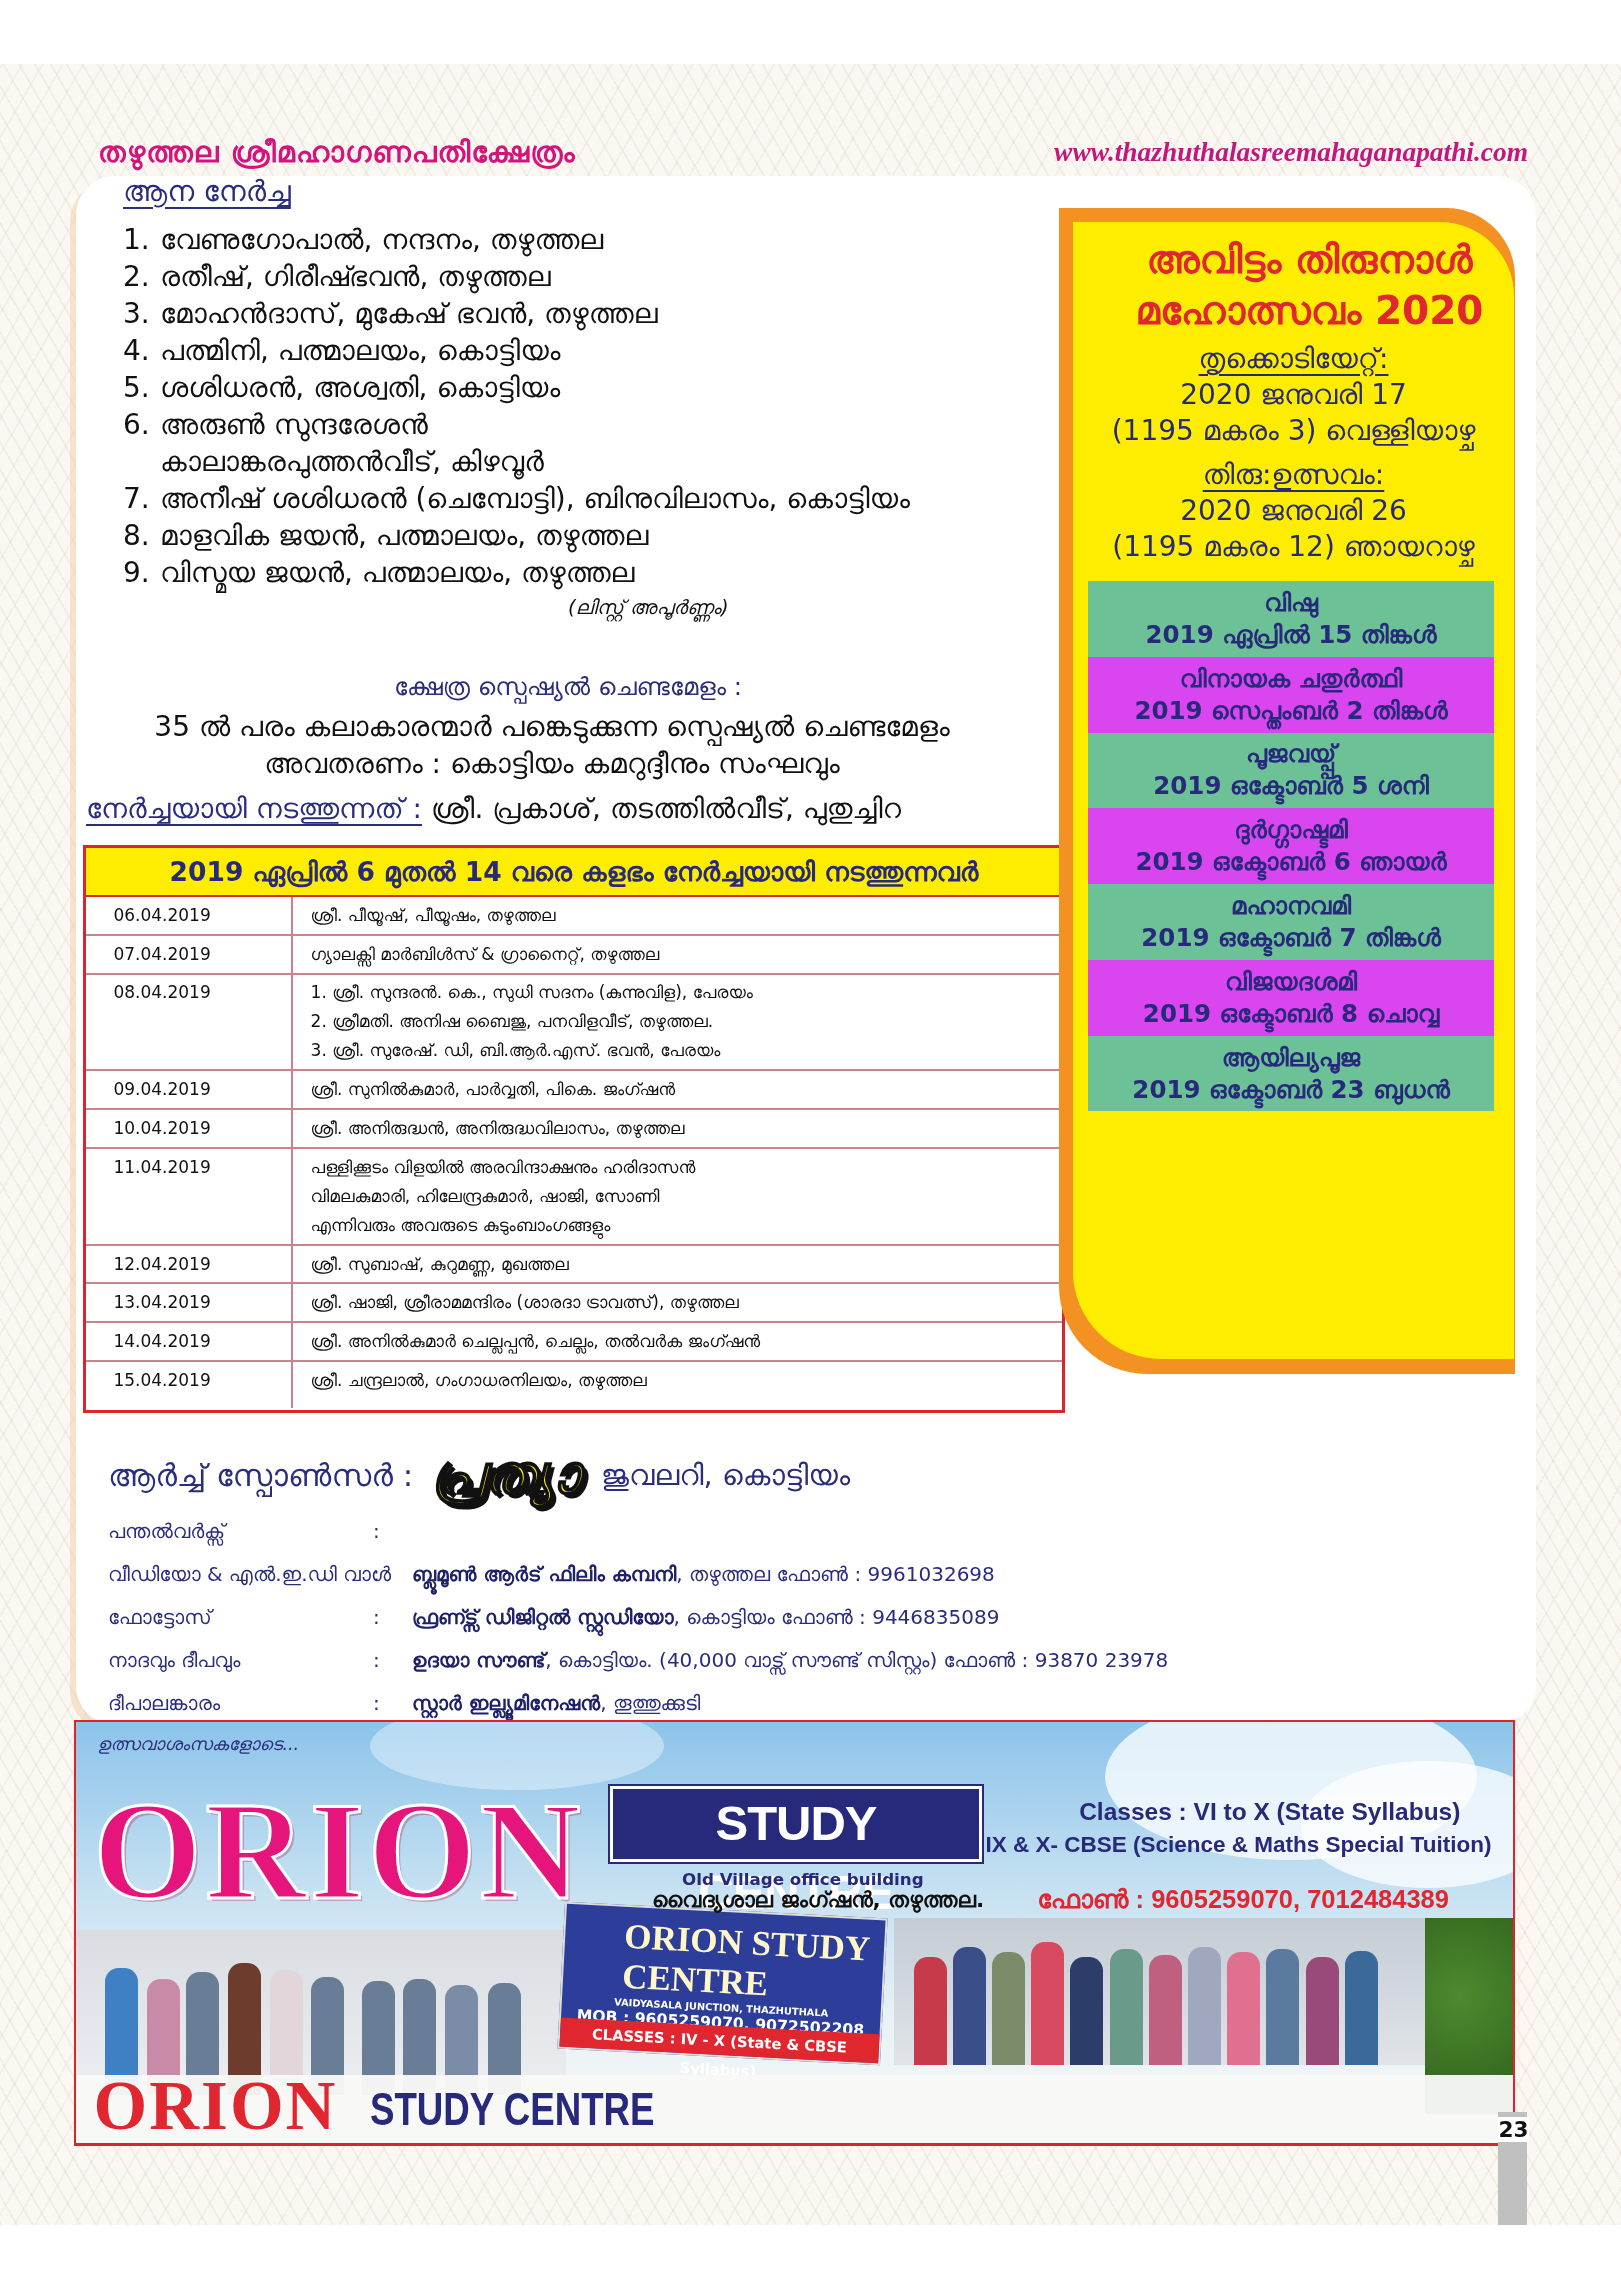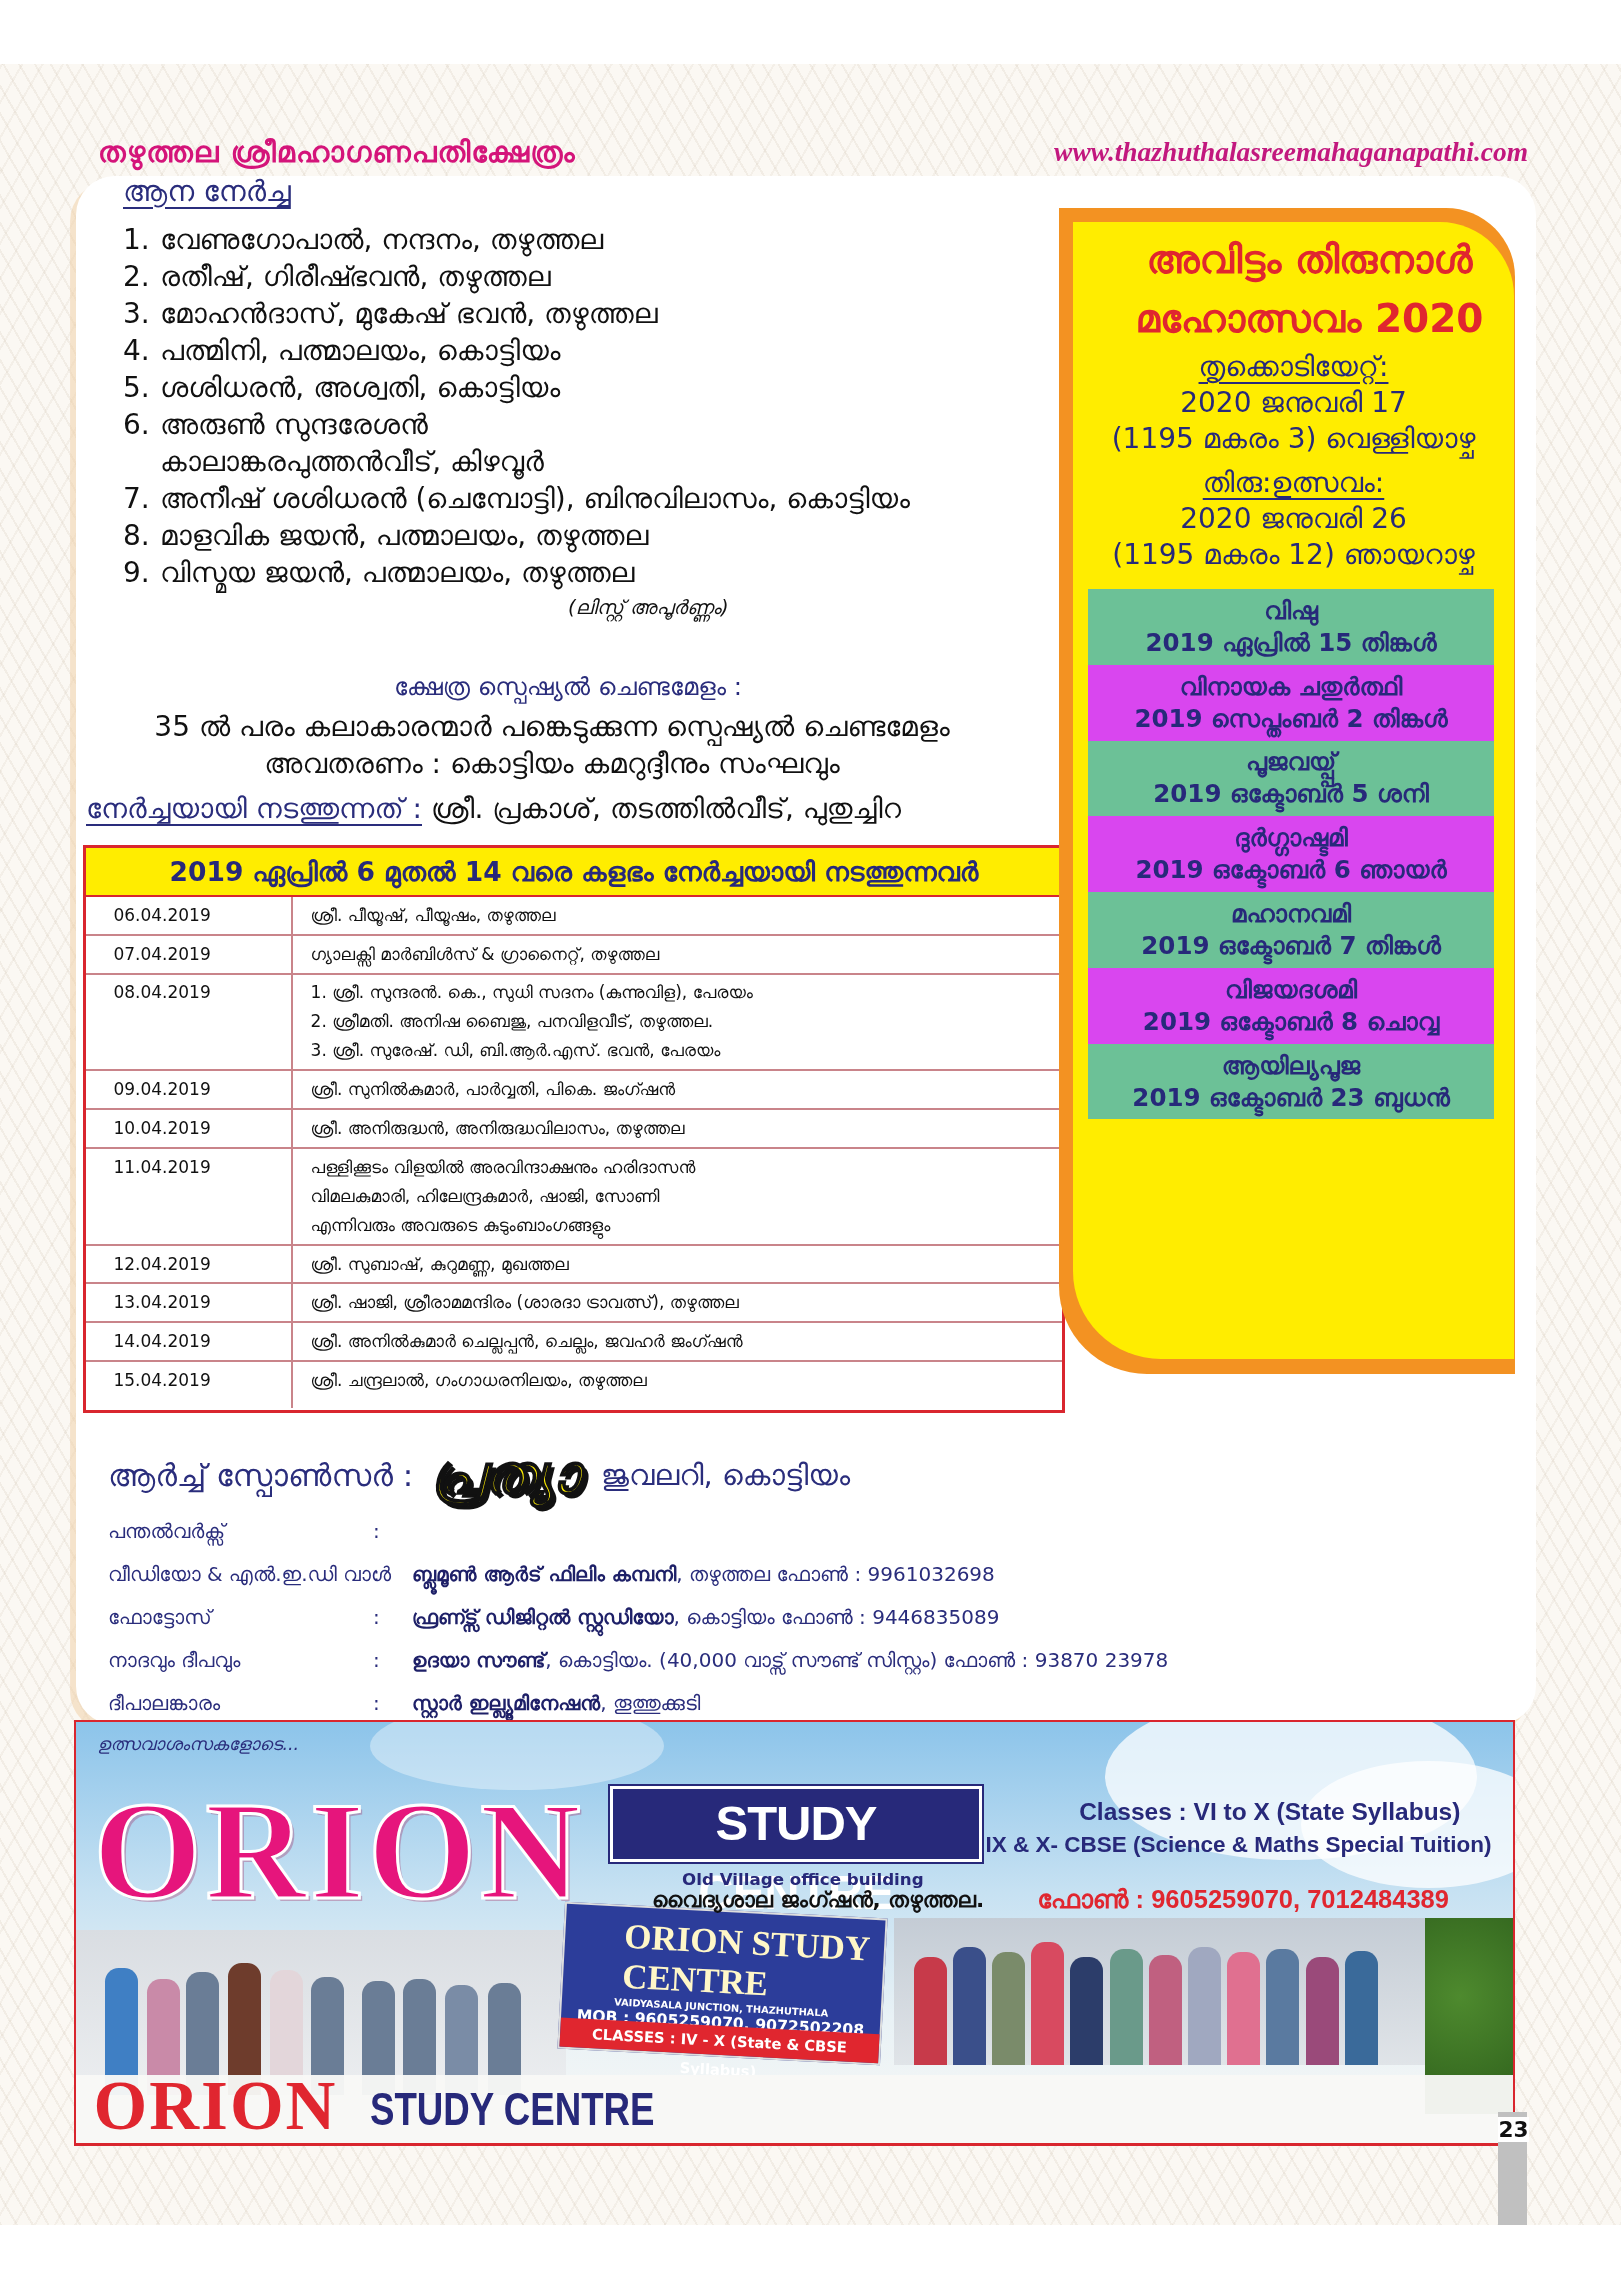--- a/index.html
+++ b/index.html
@@ -204,37 +204,37 @@
         </tr>
         <tr>
           <td class="date">13.04.2019</td>
           <td class="name">
             <div>ശ്രീ. ഷാജി, ശ്രീരാമമന്ദിരം   (ശാരദാ ട്രാവത്സ്), തഴുത്തല</div>
           </td>
         </tr>
         <tr>
           <td class="date">14.04.2019</td>
           <td class="name">
-            <div>ശ്രീ. അനിൽകുമാർ ചെല്ലപ്പൻ, ചെല്ലം, ജവഹർ ജംഗ്ഷൻ</div>
+            <div>ശ്രീ. അനിൽകുമാർ ചെല്ലപ്പൻ, ചെല്ലം, തൽവർക ജംഗ്ഷൻ</div>
           </td>
         </tr>
         <tr>
           <td class="date">15.04.2019</td>
           <td class="name">
             <div>ശ്രീ. ചന്ദ്രലാൽ, ഗംഗാധരനിലയം, തഴുത്തല</div>
           </td>
         </tr>
       </tbody>
   </table>
 </div>
 
 <div class="event-orange"></div>
 <div class="event-panel">
   <div class="event-title">അവിട്ടം തിരുനാൾ</div>
-  <div class="event-title" style="margin-top:12px">മഹോത്സവം 2020</div>
+  <div class="event-title" style="margin-top:4px">മഹോത്സവം 2020</div>
   <div class="event-sub u">തൃക്കൊടിയേറ്റ്:</div>
   <div class="event-sub">2020 ജനുവരി 17</div>
   <div class="event-sub">(1195 മകരം 3) വെള്ളിയാഴ്ച</div>
   <div class="event-sub u">തിരു:ഉത്സവം:</div>
   <div class="event-sub">2020 ജനുവരി 26</div>
   <div class="event-sub" style="margin-bottom:15.7px">(1195 മകരം 12) ഞായറാഴ്ച</div>
   <div id="event-boxes">
       <div class="event-box green">
         <div>വിഷു</div>
         <div>2019 ഏപ്രിൽ 15 തിങ്കൾ</div>

